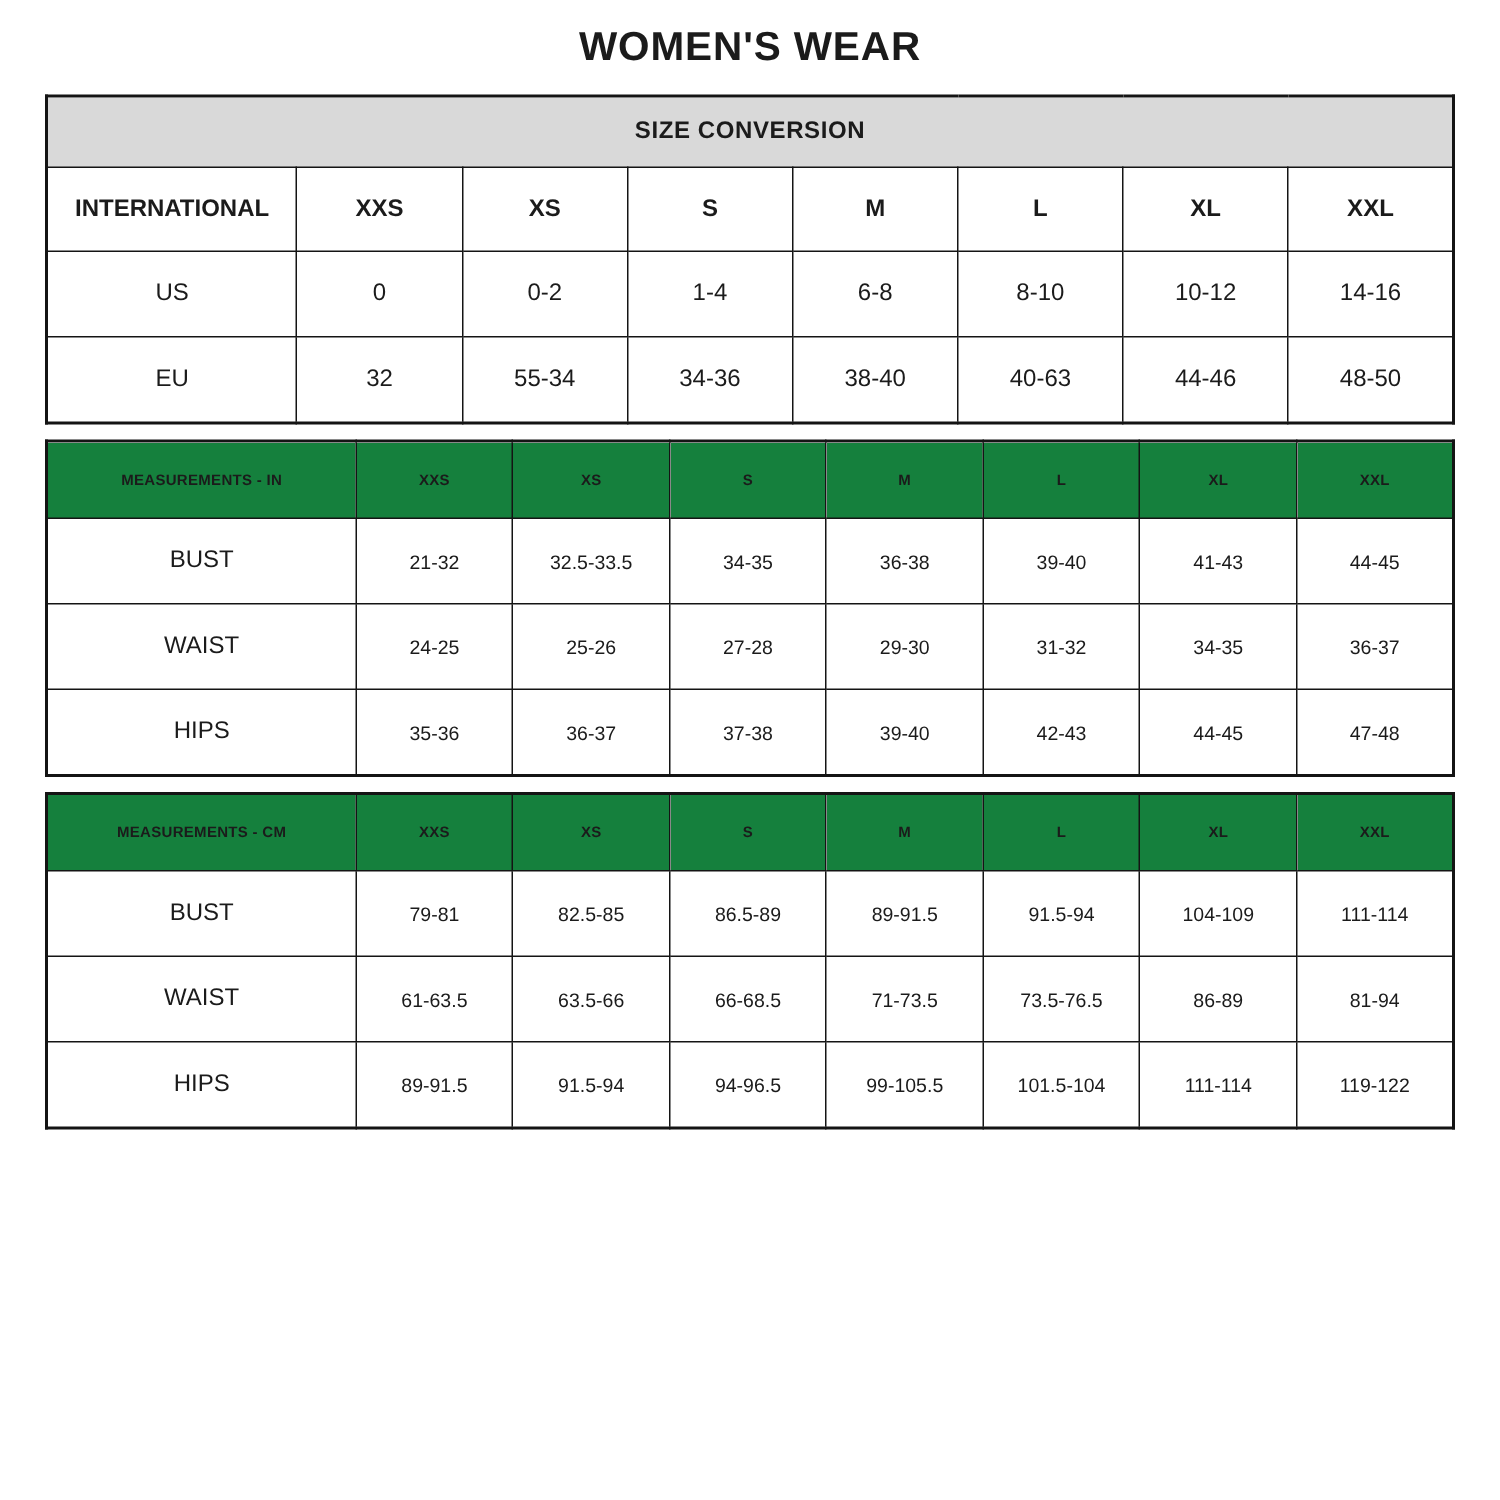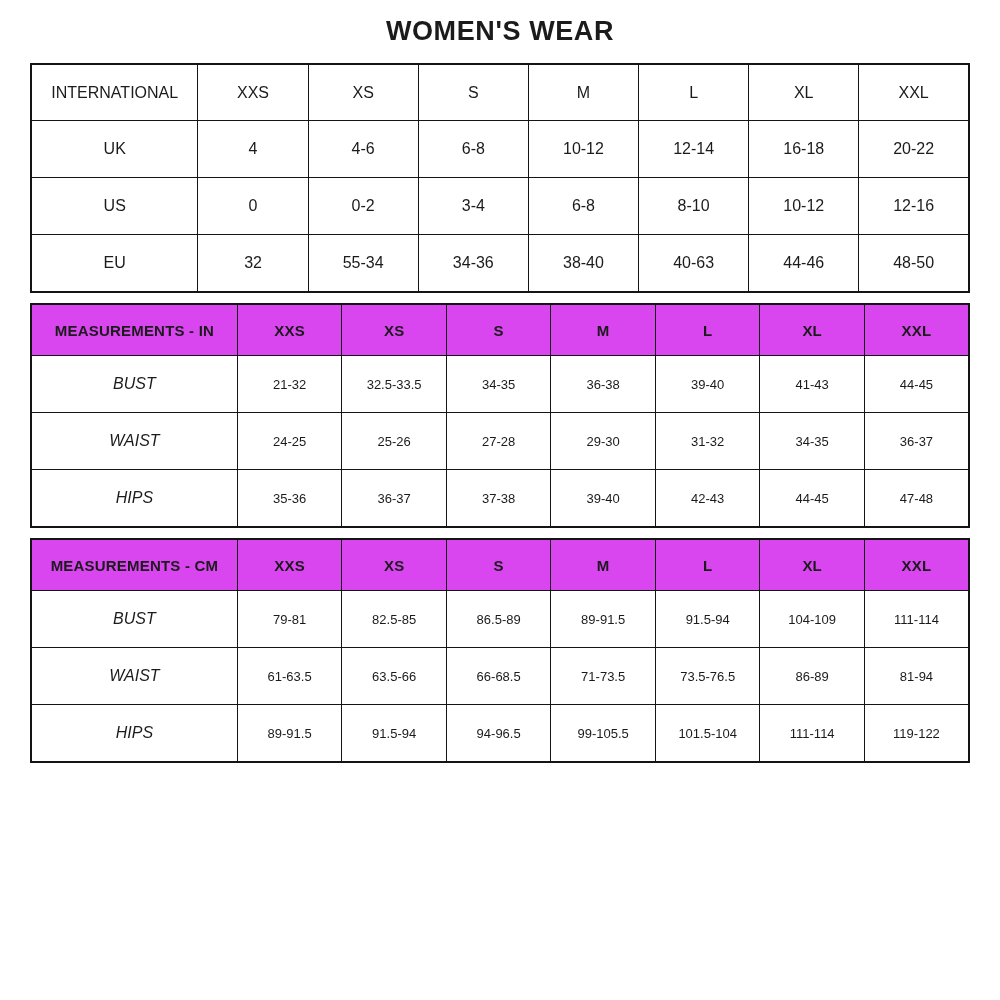--- a/index.html
+++ b/index.html
@@ -3,76 +3,69 @@
 <meta charset="utf-8">
 <style>
   html, body { margin: 0; padding: 0; background: #ffffff; }
   body { font-family: "Liberation Sans", "DejaVu Sans", sans-serif; color: #1b1b1b; }
   .page { width: 1000px; height: 1000px; box-sizing: border-box; padding: 10px 30px 16px; background: #fff; }
   .page-title { text-align: center; font-size: 27px; font-weight: 700; letter-spacing: 0.6px; margin: 6px 0 16px; }
   table { width: 100%; border-collapse: collapse; table-layout: fixed; border: 2px solid #141414; }
   td, th { border: 1px solid #141414; text-align: center; vertical-align: middle; padding: 0 4px; overflow: hidden; }
   .band { background: #d9d9d9; font-weight: 700; font-size: 16px; height: 46px; letter-spacing: 0.4px; }
   .conv td { font-size: 16px; font-weight: 400; }
-  .conv .cols-row td { height: 55px; }
+  .conv .cols-row td { height: 55px; font-weight: bold; }
   .conv tbody tr td { height: 56px; }
   .meas { margin-top: 10px; }
-  .meas .head-row th { background: #d946ef; font-weight: 700; font-size: 15px; height: 50px; letter-spacing: 0.2px; }
+  .meas .head-row th { background: #15803d; font-weight: 700; font-size: 10px; height: 50px; letter-spacing: 0.2px; }
   .meas tbody tr td { height: 56px; }
-  .meas .row-label { font-size: 16px; font-weight: 400; font-style: italic; }
+  .meas .row-label { font-size: 16px; font-weight: 400; }
   .meas .val { font-size: 13px; }
   col.label-col-1 { width: 17.8%; }
   col.size-col-1 { width: 11.7428%; }
   col.label-col-2 { width: 22%; }
   col.size-col-2 { width: 11.1428%; }
 </style>
 </head>
 <body>
 
 <div class="page">
 
   <div class="page-title">WOMEN'S WEAR</div>
 
   <table class="conv">
     <colgroup>
       <col class="label-col-1">
       <col class="size-col-1" span="7">
     </colgroup>
     <thead>
+      <tr>
+        <th class="band" colspan="8">SIZE CONVERSION</th>
+      </tr>
       <tr class="cols-row" id="conv-cols">
           <td>INTERNATIONAL</td>
           <td>XXS</td>
           <td>XS</td>
           <td>S</td>
           <td>M</td>
           <td>L</td>
           <td>XL</td>
           <td>XXL</td>
         </tr>
     </thead>
     <tbody id="conv-body">
         <tr>
-          <td>UK</td>
-          <td>4</td>
-          <td>4-6</td>
-          <td>6-8</td>
-          <td>10-12</td>
-          <td>12-14</td>
-          <td>16-18</td>
-          <td>20-22</td>
-        </tr>
-        <tr>
           <td>US</td>
           <td>0</td>
           <td>0-2</td>
-          <td>3-4</td>
+          <td>1-4</td>
           <td>6-8</td>
           <td>8-10</td>
           <td>10-12</td>
-          <td>12-16</td>
+          <td>14-16</td>
         </tr>
         <tr>
           <td>EU</td>
           <td>32</td>
           <td>55-34</td>
           <td>34-36</td>
           <td>38-40</td>
           <td>40-63</td>
           <td>44-46</td>
           <td>48-50</td>

